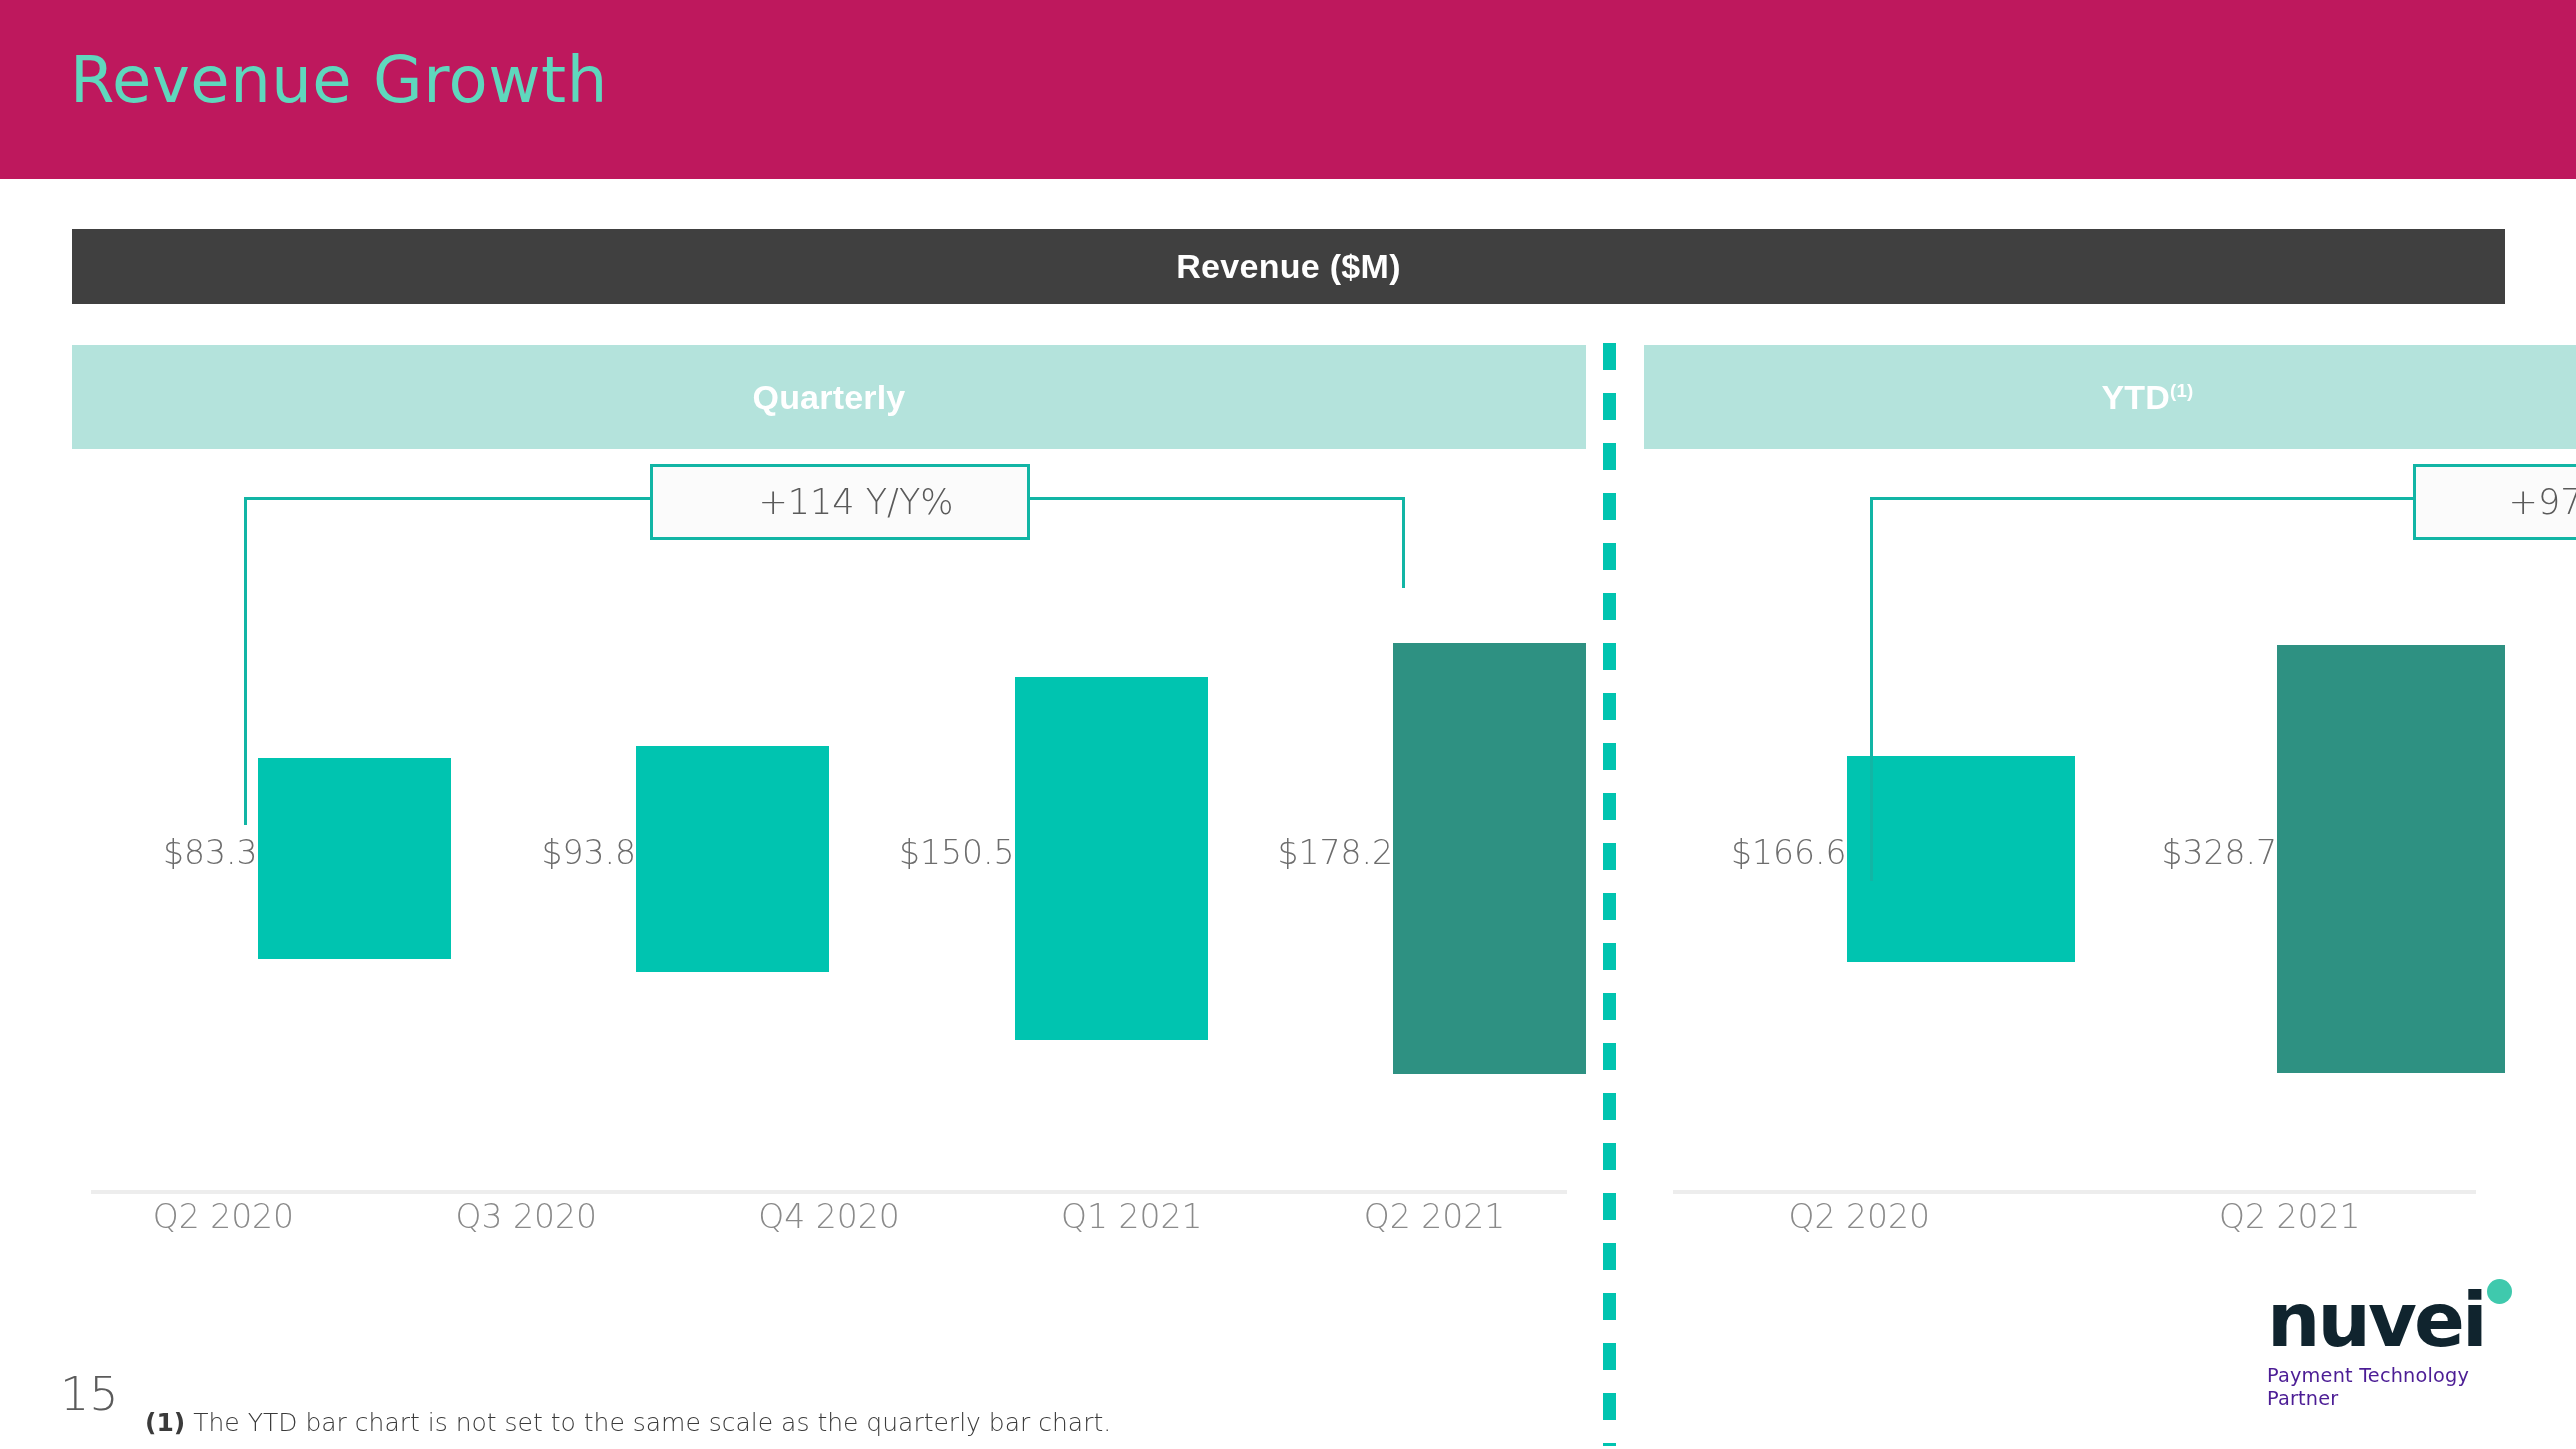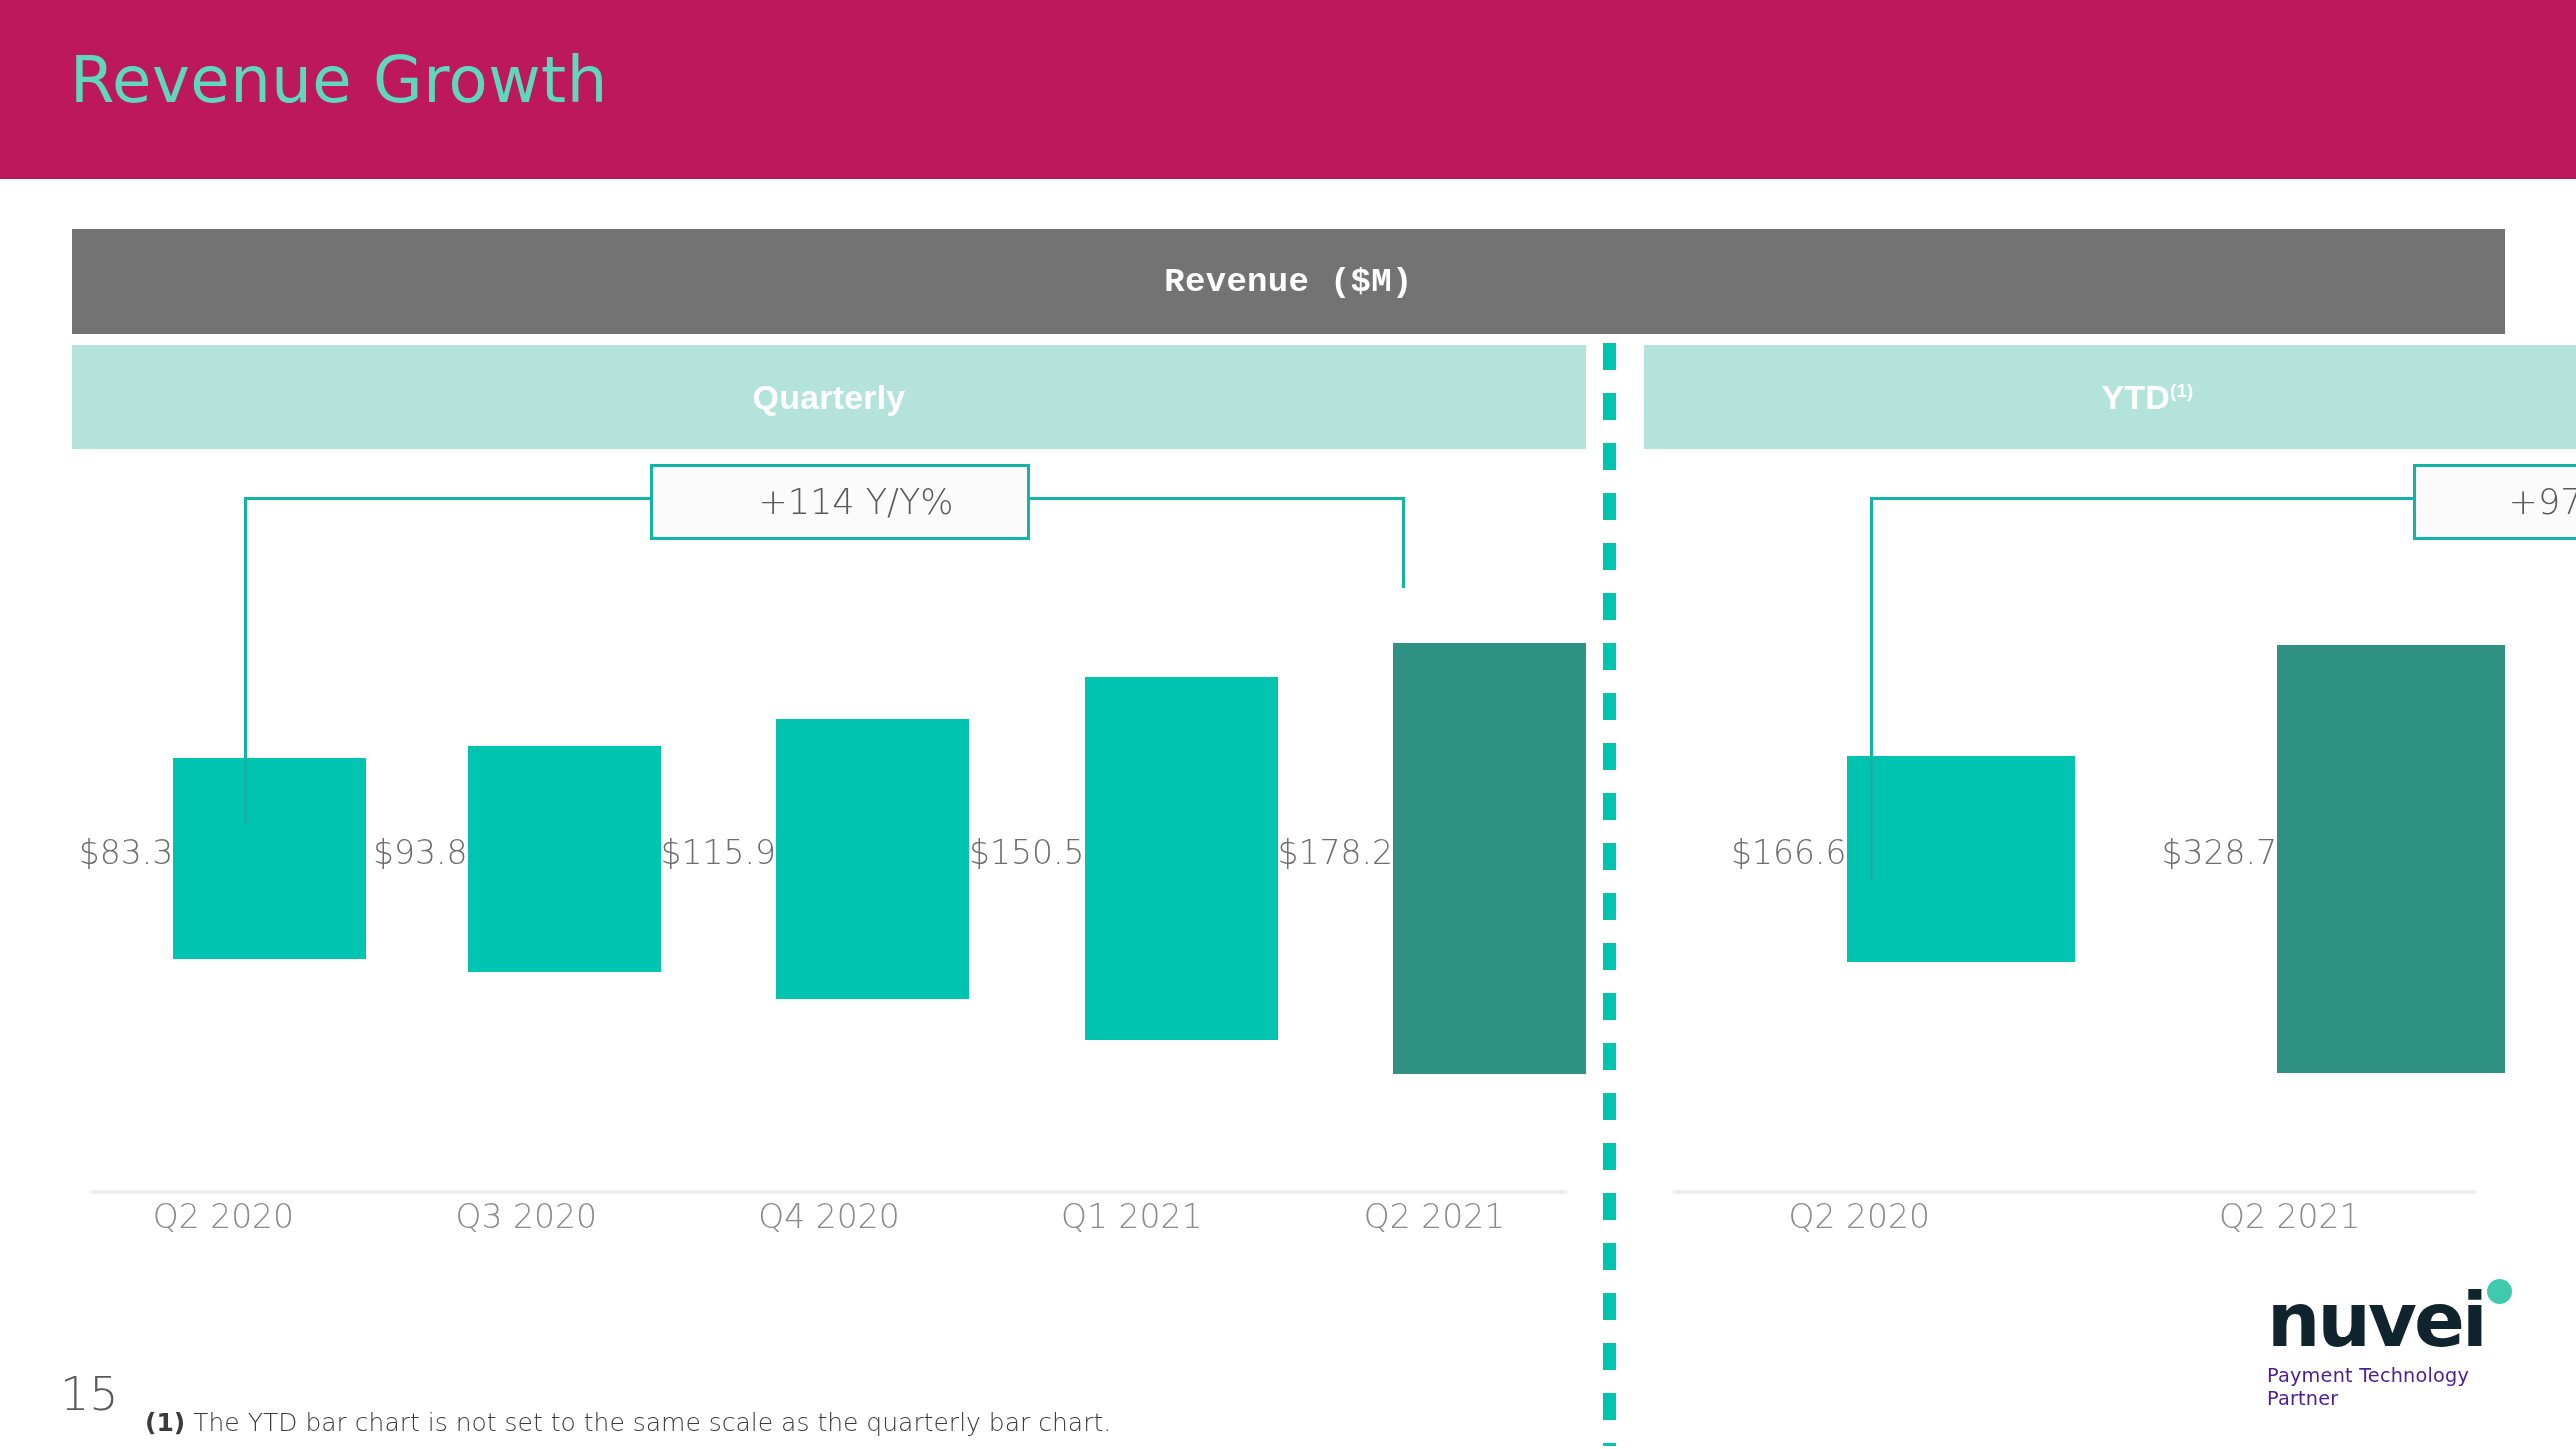--- a/index.html
+++ b/index.html
@@ -22,23 +22,23 @@
     color:#5fd7bd;
     font-family:"DejaVu Sans", sans-serif;
   }
 
   
   .panel{
     position:absolute;left:72px;top:229px;width:2433px;height:1044px;
   }
 
   .revenue-header{
-    position:absolute;left:0;top:0;width:2433px;height:105px;
-    background:#737373;
-    display:flex;align-items:center;justify-content:center;font-family:Liberation Mono, monospace;
+    position:absolute;left:0;top:0;width:2433px;height:75px;
+    background:#404040;
+    display:flex;align-items:center;justify-content:center;
   }
   .revenue-header-text{
     color:#ffffff;font-size:34px;font-weight:bold;letter-spacing:0.3px;
   }
 
   
   .sub-header{
     position:absolute;height:104px;
     background:#b4e3dc;
     display:flex;align-items:center;justify-content:center;
@@ -186,24 +186,20 @@
     <div class="bars">
       <div class="bar-slot">
         <span class="bar-value">$83.3</span>
         <div class="bar-rect" style="height:201px"></div>
       </div>
       <div class="bar-slot">
         <span class="bar-value">$93.8</span>
         <div class="bar-rect" style="height:226px"></div>
       </div>
       <div class="bar-slot">
-        <span class="bar-value">$115.9</span>
-        <div class="bar-rect" style="height:280px"></div>
-      </div>
-      <div class="bar-slot">
         <span class="bar-value">$150.5</span>
         <div class="bar-rect" style="height:363px"></div>
       </div>
       <div class="bar-slot">
         <span class="bar-value">$178.2</span>
         <div class="bar-rect dark" style="height:431px"></div>
       </div>
     </div>
 
     <div class="axis-labels">

